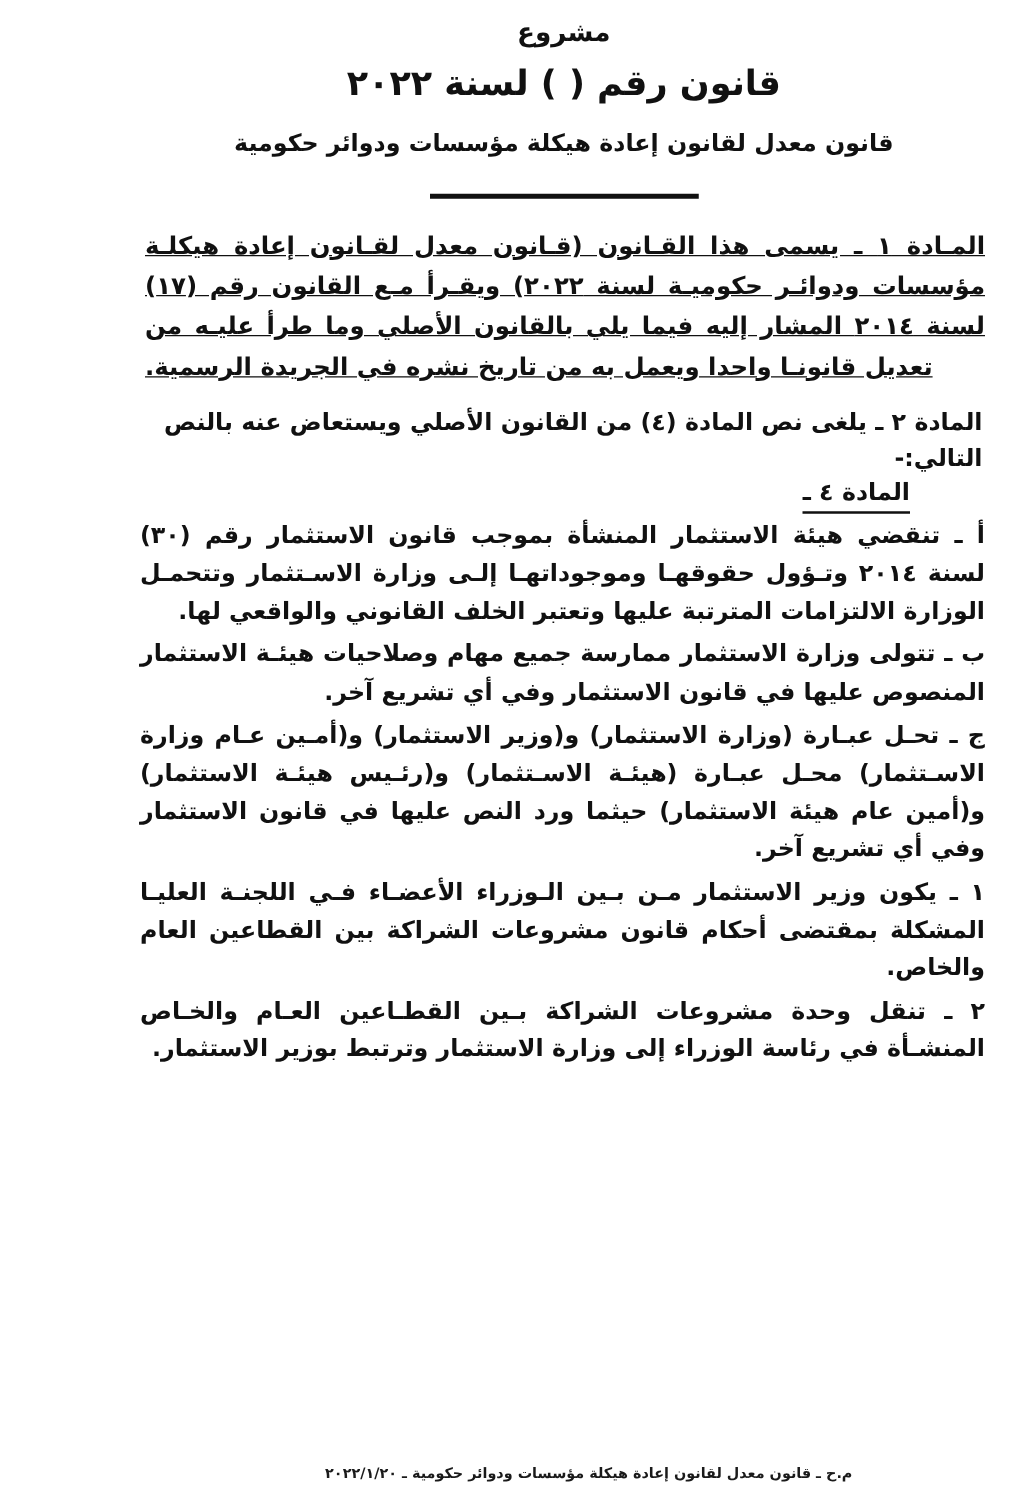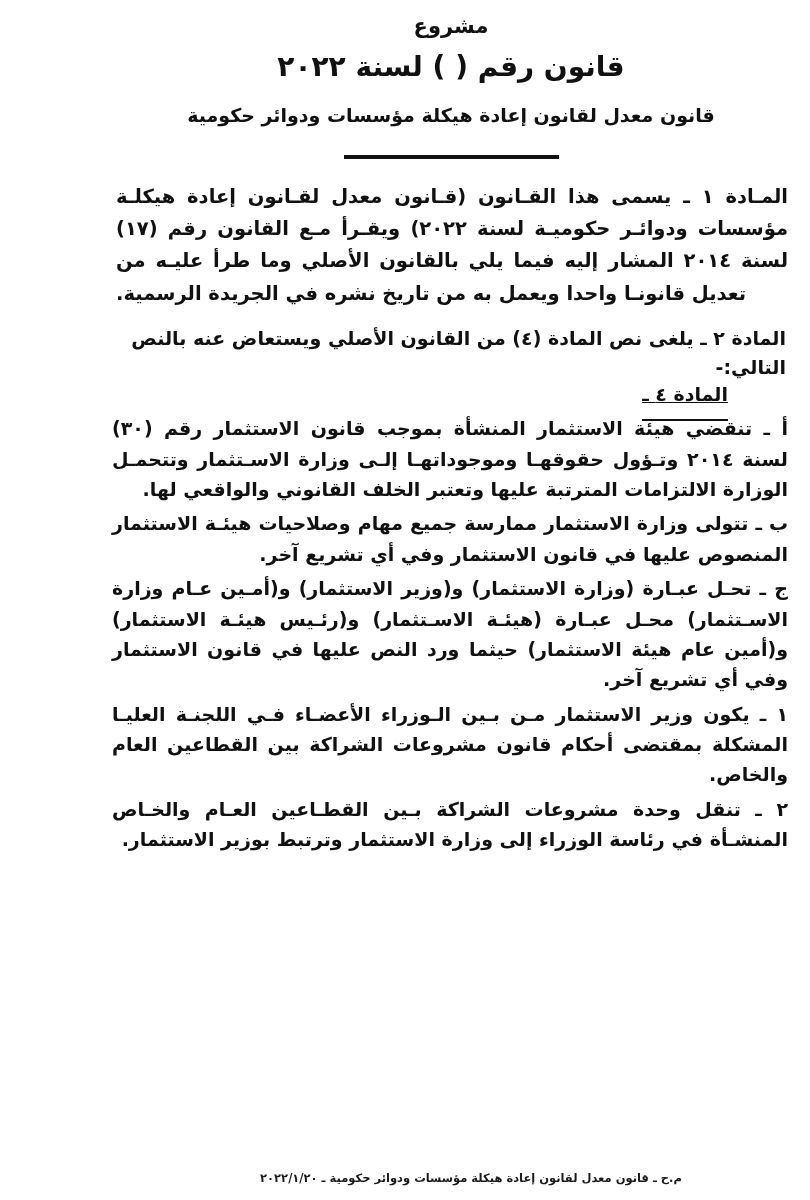--- a/index.html
+++ b/index.html
@@ -68,42 +68,42 @@
   }
 
   .article-one {
     font-size: 19.5px;
     font-weight: bold;
     line-height: 1.66;
     margin: 0 0 14px 0;
     text-align: justify;
     text-align-last: left;
     padding-left: 4px;
+    text-decoration: underline;
   }
 
   .article-two {
     font-size: 19px;
     font-weight: bold;
     line-height: 1.5;
     margin: 0 0 2px 0;
     text-align: right;
     padding-right: 2px;
   }
 
   .section-heading {
     text-align: center;
     font-size: 19px;
     font-weight: bold;
     margin: 2px 0 8px 0;
     padding-right: 60px;
   }
   .section-heading span.underlined {
     border-bottom: 2.5px solid #111111;
-    padding-bottom: 14px;
-    text-decoration: underline;
+    padding-bottom: 4px;
   }
 
   
   .clause {
     font-size: 19px;
     font-weight: bold;
     line-height: 1.6;
     margin: 0 0 4px 0;
     text-align: justify;
     text-align-last: right;

